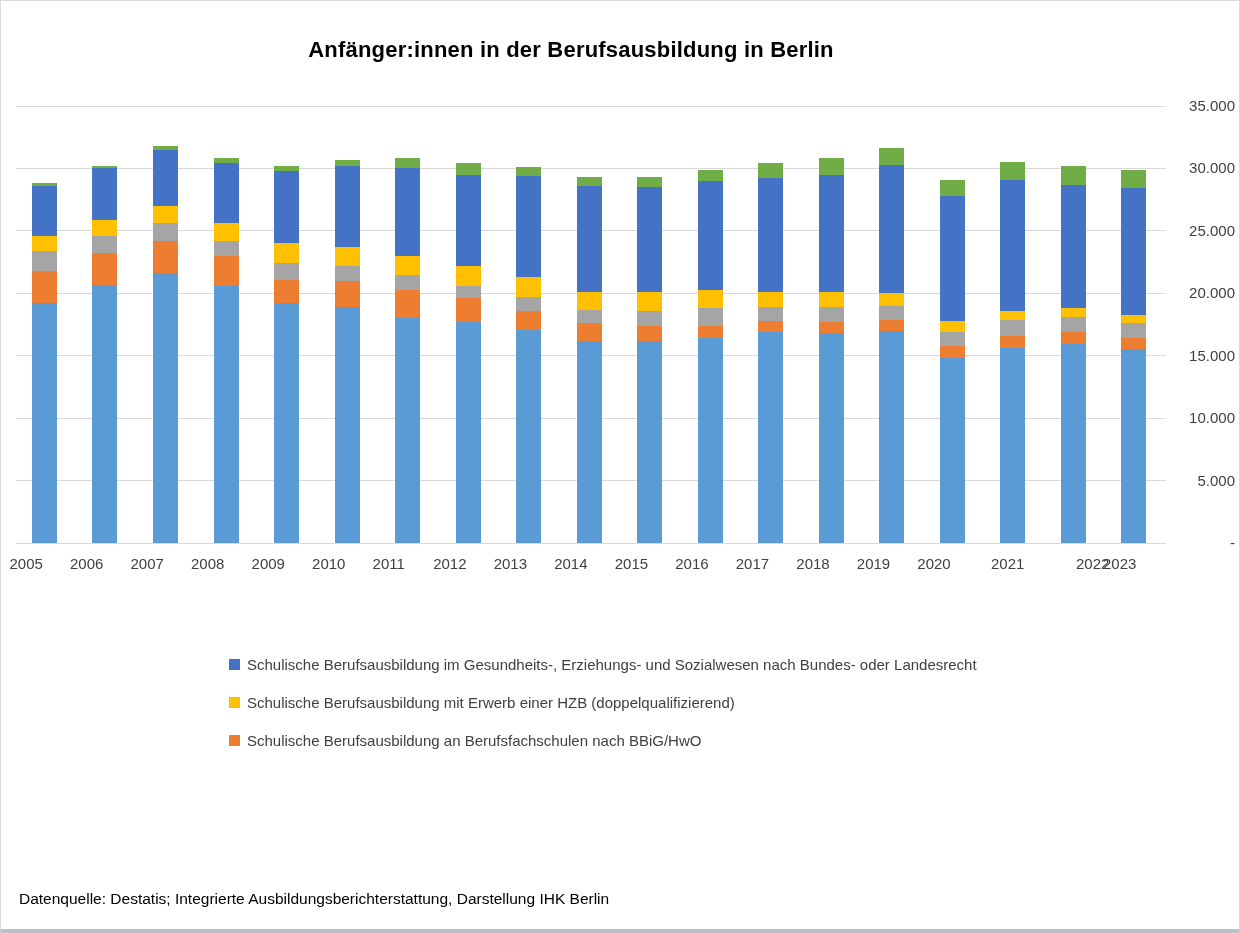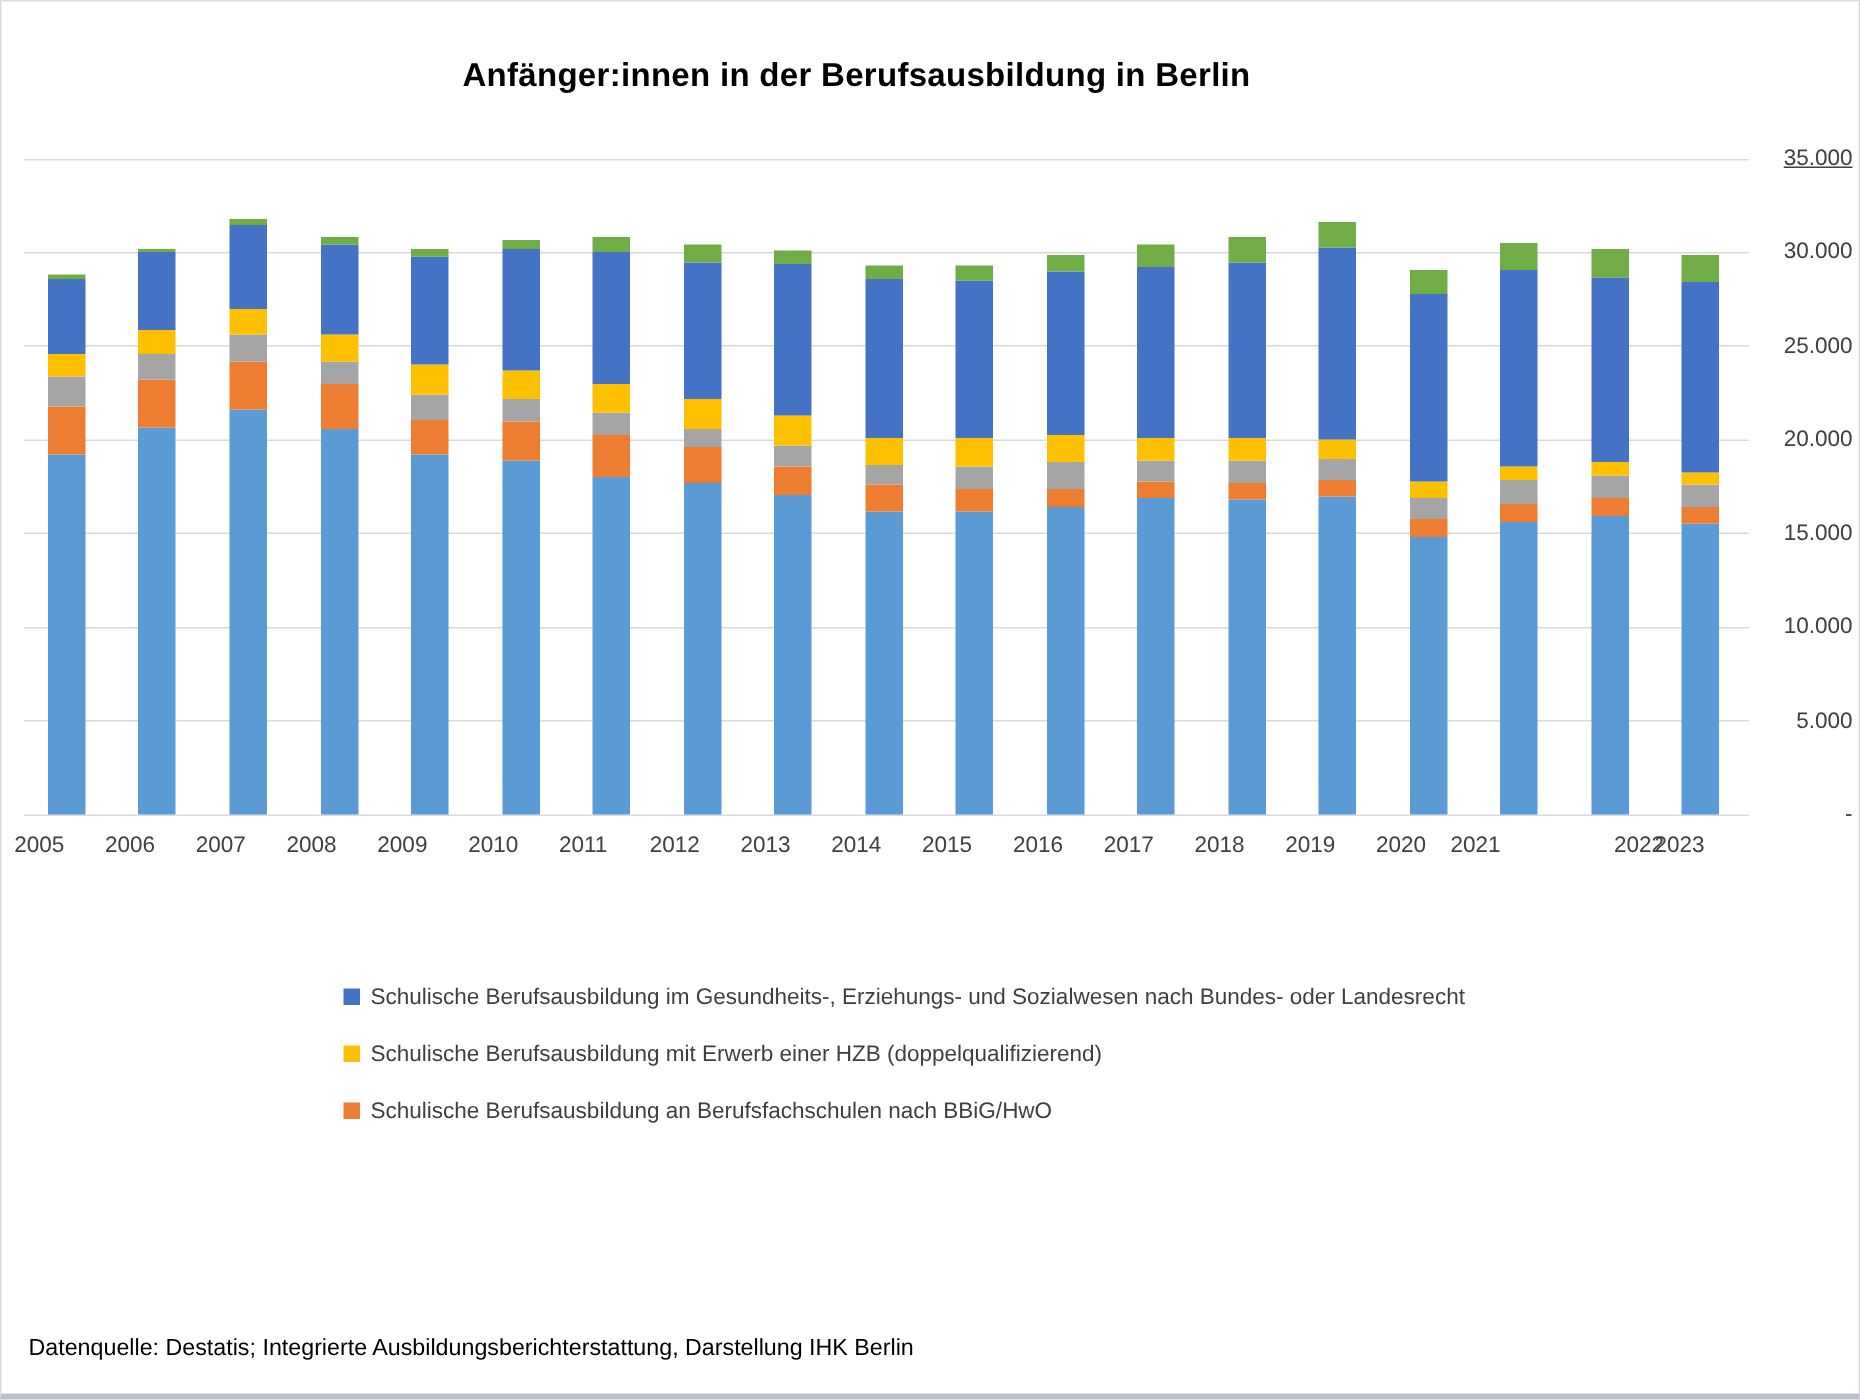--- a/index.html
+++ b/index.html
@@ -180,21 +180,21 @@
       <div class="bar-segment" title="2022 – Berufsausbildung in einem öffentlich-rechtlichen Ausbildungsverhältnis (Beamtenausbildung mittlerer Dienst): 1500" style="left: 1044.91px; width: 25px; bottom: 358.34px; height: 18.7286px; background: rgb(112, 173, 71);"></div>
       <div class="bar-segment" title="2023 – Berufsausbildung im dualen System nach BBiG/HwO: 15500" style="left: 1105.44px; width: 25px; bottom: 0px; height: 193.529px; background: rgb(91, 155, 213);"></div>
       <div class="bar-segment" title="2023 – Schulische Berufsausbildung an Berufsfachschulen nach BBiG/HwO: 900" style="left: 1105.44px; width: 25px; bottom: 193.529px; height: 11.2371px; background: rgb(237, 125, 49);"></div>
       <div class="bar-segment" title="2023 – Schulische Berufsausbildung an Berufsfachschulen außerhalb BBiG/HwO nach Landesrecht: 1200" style="left: 1105.44px; width: 25px; bottom: 204.766px; height: 14.9829px; background: rgb(165, 165, 165);"></div>
       <div class="bar-segment" title="2023 – Schulische Berufsausbildung mit Erwerb einer HZB (doppelqualifizierend): 700" style="left: 1105.44px; width: 25px; bottom: 219.749px; height: 8.74px; background: rgb(255, 192, 0);"></div>
       <div class="bar-segment" title="2023 – Schulische Berufsausbildung im Gesundheits-, Erziehungs- und Sozialwesen nach Bundes- oder Landesrecht: 10100" style="left: 1105.44px; width: 25px; bottom: 228.489px; height: 126.106px; background: rgb(68, 114, 196);"></div>
       <div class="bar-segment" title="2023 – Berufsausbildung in einem öffentlich-rechtlichen Ausbildungsverhältnis (Beamtenausbildung mittlerer Dienst): 1500" style="left: 1105.44px; width: 25px; bottom: 354.594px; height: 18.7286px; background: rgb(112, 173, 71);"></div>
     </div>
 
   <div class="y-axis">
-      <div class="y-tick-label" style="top: -9px; text-decoration: underline;">35.000</div>
+      <div class="y-tick-label" style="top: -9px;">35.000</div>
       <div class="y-tick-label" style="top: 53.4286px;">30.000</div>
       <div class="y-tick-label" style="top: 115.857px;">25.000</div>
       <div class="y-tick-label" style="top: 178.286px;">20.000</div>
       <div class="y-tick-label" style="top: 240.714px;">15.000</div>
       <div class="y-tick-label" style="top: 303.143px;">10.000</div>
       <div class="y-tick-label" style="top: 365.571px;">5.000</div>
       <div class="y-tick-label" style="top: 428px;">-</div>
     </div>
 
   <div class="x-axis">
@@ -207,21 +207,21 @@
       <div class="x-tick-label" style="left: 356.621px;">2011</div>
       <div class="x-tick-label" style="left: 417.147px;">2012</div>
       <div class="x-tick-label" style="left: 477.674px;">2013</div>
       <div class="x-tick-label" style="left: 538.2px;">2014</div>
       <div class="x-tick-label" style="left: 598.726px;">2015</div>
       <div class="x-tick-label" style="left: 659.253px;">2016</div>
       <div class="x-tick-label" style="left: 719.779px;">2017</div>
       <div class="x-tick-label" style="left: 780.305px;">2018</div>
       <div class="x-tick-label" style="left: 840.832px;">2019</div>
       <div class="x-tick-label" style="left: 901.358px;">2020</div>
-      <div class="x-tick-label" style="left: 951px;">2021</div>
+      <div class="x-tick-label" style="left: 975px;">2021</div>
       <div class="x-tick-label" style="left: 1060px;">2022</div>
       <div class="x-tick-label" style="left: 1087px;">2023</div>
     </div>
 
   <div class="legend">
     <div class="legend-row">
       <span class="legend-swatch" style="background-color: rgb(68, 114, 196);"></span>
       <span class="legend-label">Schulische Berufsausbildung im Gesundheits-, Erziehungs- und Sozialwesen nach Bundes- oder Landesrecht</span>
     </div>
     <div class="legend-row">

